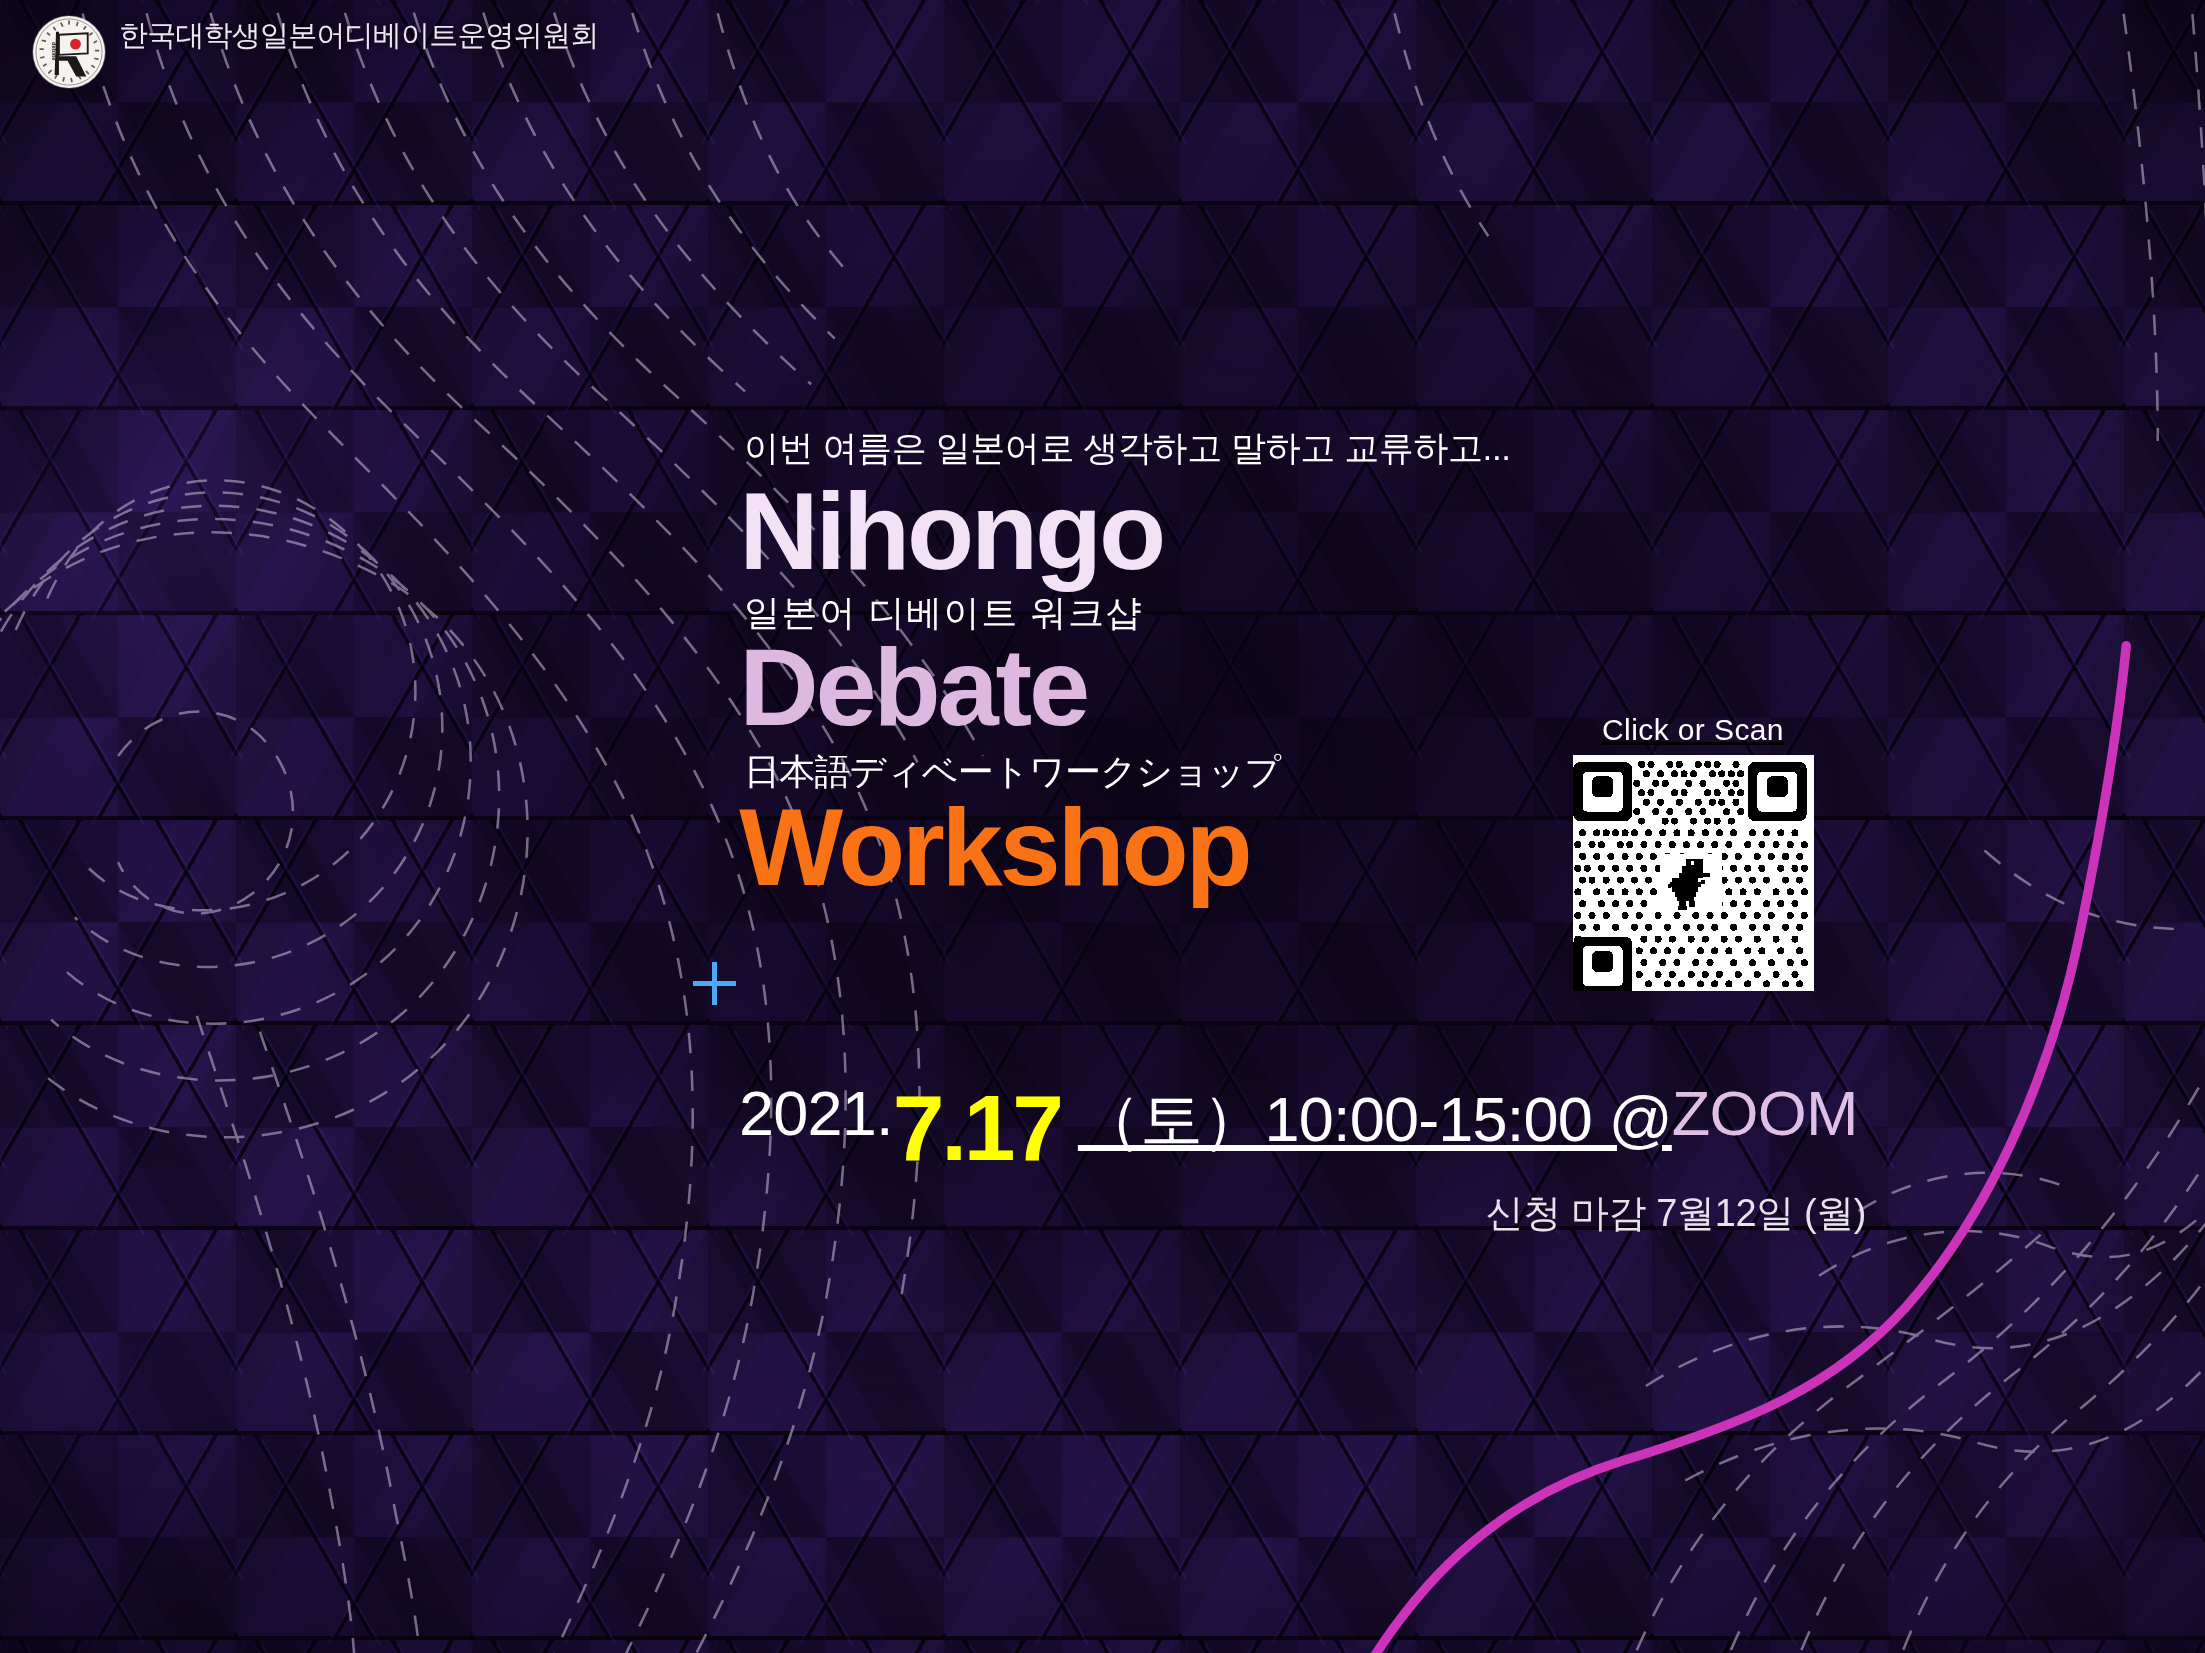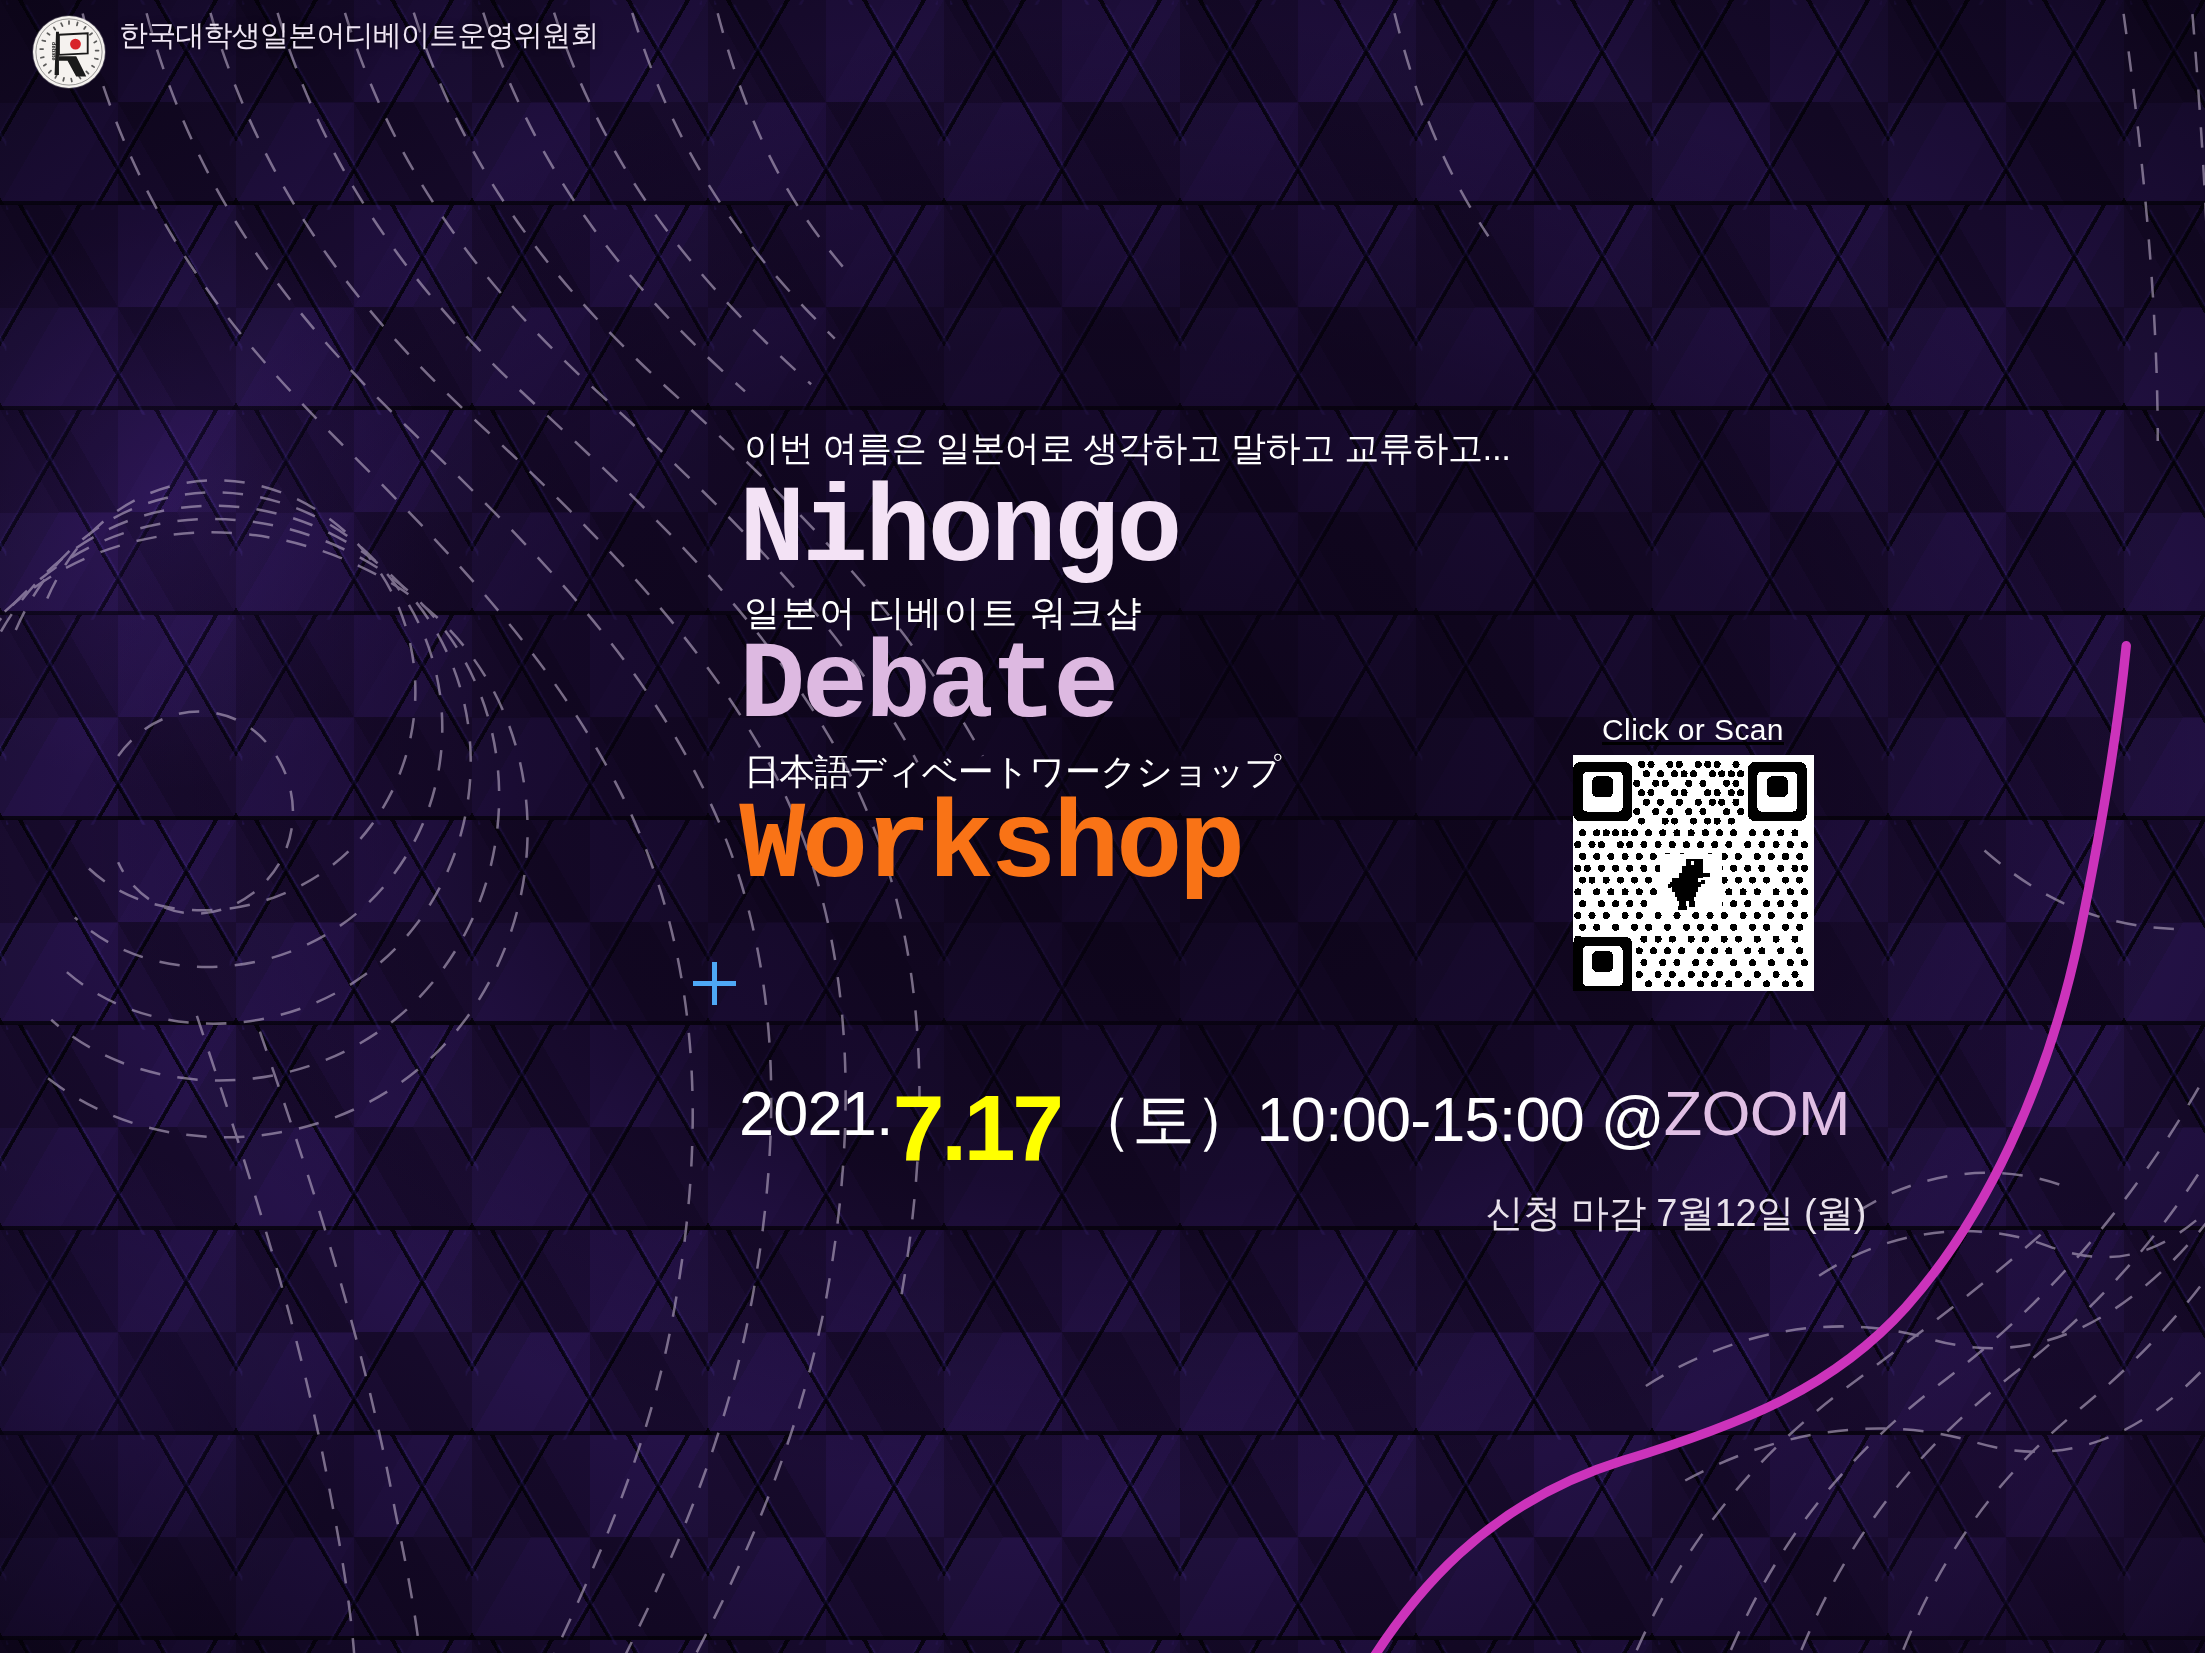--- a/index.html
+++ b/index.html
@@ -122,21 +122,20 @@
     font-size:35px;
     letter-spacing:-0.4px;
     margin-bottom:6.3px;
     white-space:nowrap;
   }
   .big-en {
     font-weight:700;
     line-height:.96;
     letter-spacing:-3.2px;
     white-space:nowrap;
-    font-family:Liberation Mono, monospace;
   }
   .big-nihongo { font-size:110px; color:#f3e2f5; margin-left:-4.7px; }
   .big-debate  { font-size:110px; color:#ddb9e1; margin-left:-4.7px; }
   .big-workshop{ font-size:110px; color:#f97316; margin-left:-4.7px; }
 
   .sub-kr, .sub-jp {
     color:#ffffff;
     font-size:36px;
     letter-spacing:0px;
     white-space:nowrap;
@@ -181,21 +180,21 @@
   
   .date-line {
     position:absolute; left:739px; top:1077px;
     z-index:30;
     white-space:nowrap;
     display:flex; align-items:flex-start;
   }
   .d-year  { color:#ffffff; font-size:63px; letter-spacing:-0.8px; }
   .d-day   { color:#ffff00; font-size:93px; font-weight:700; letter-spacing:-3.2px; line-height:1;
              position:relative; top:5px; }
-  .d-rest  { color:#ffffff; font-size:63px; letter-spacing:-0.8px; margin-left:9px; }
+  .d-rest  { color:#ffffff; font-size:63px; letter-spacing:-0.8px; margin-left:17px;text-decoration:underline; }
   .d-zoom  { color:#e0bfe4; font-size:63px; letter-spacing:-0.8px; }
 
   .deadline {
     position:absolute; right:339px; top:1188px;
     z-index:30;
     color:#e9e2ec;
     font-size:38px;
     letter-spacing:-0.4px;
     white-space:nowrap;
   }

